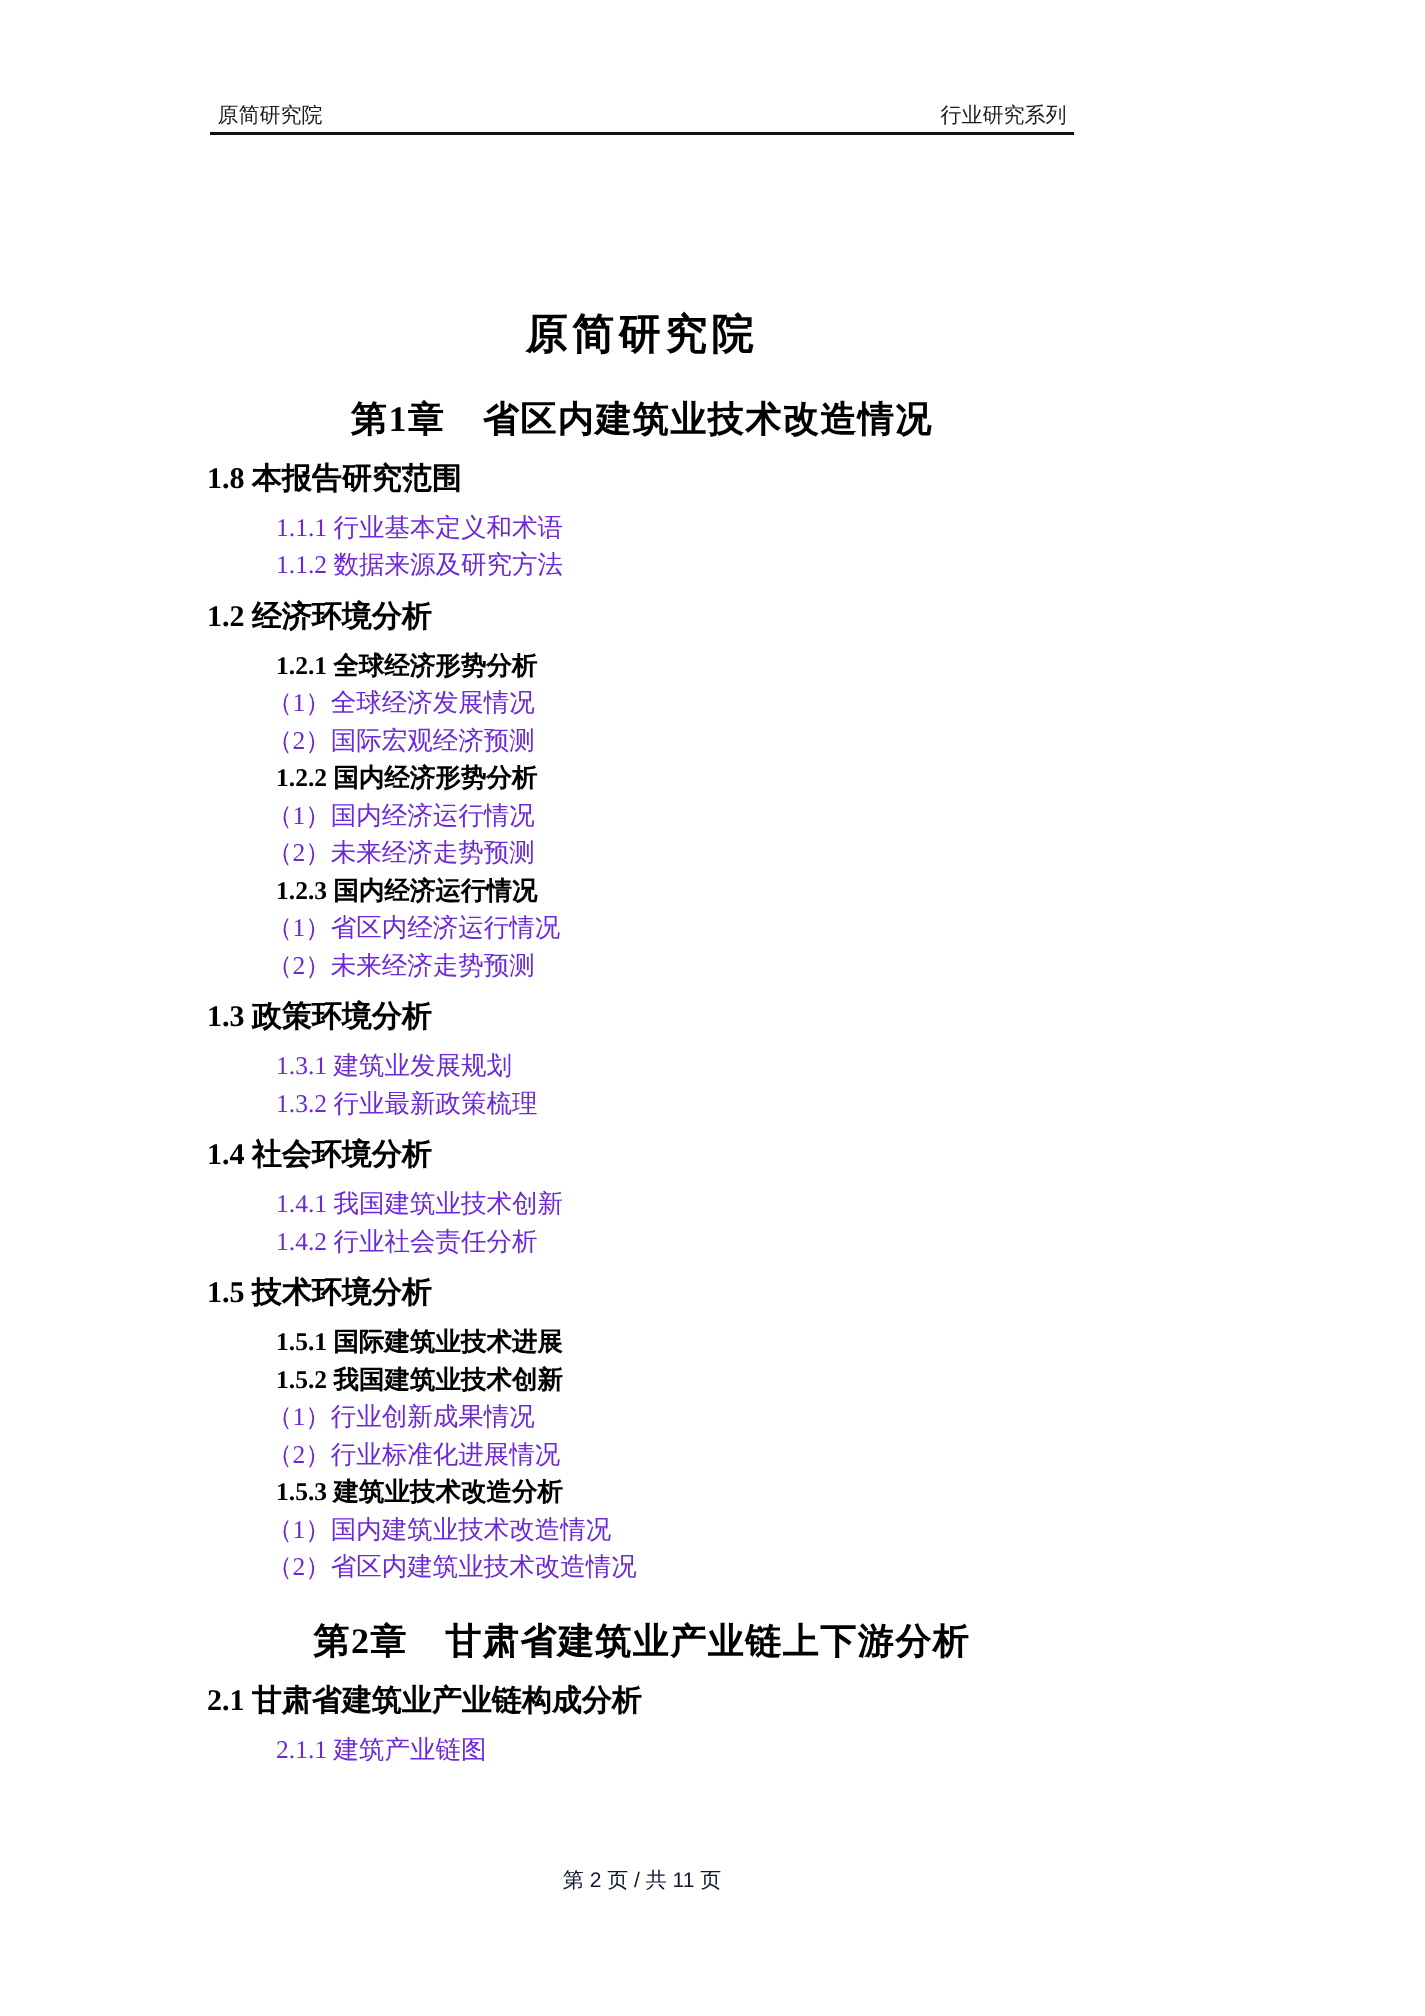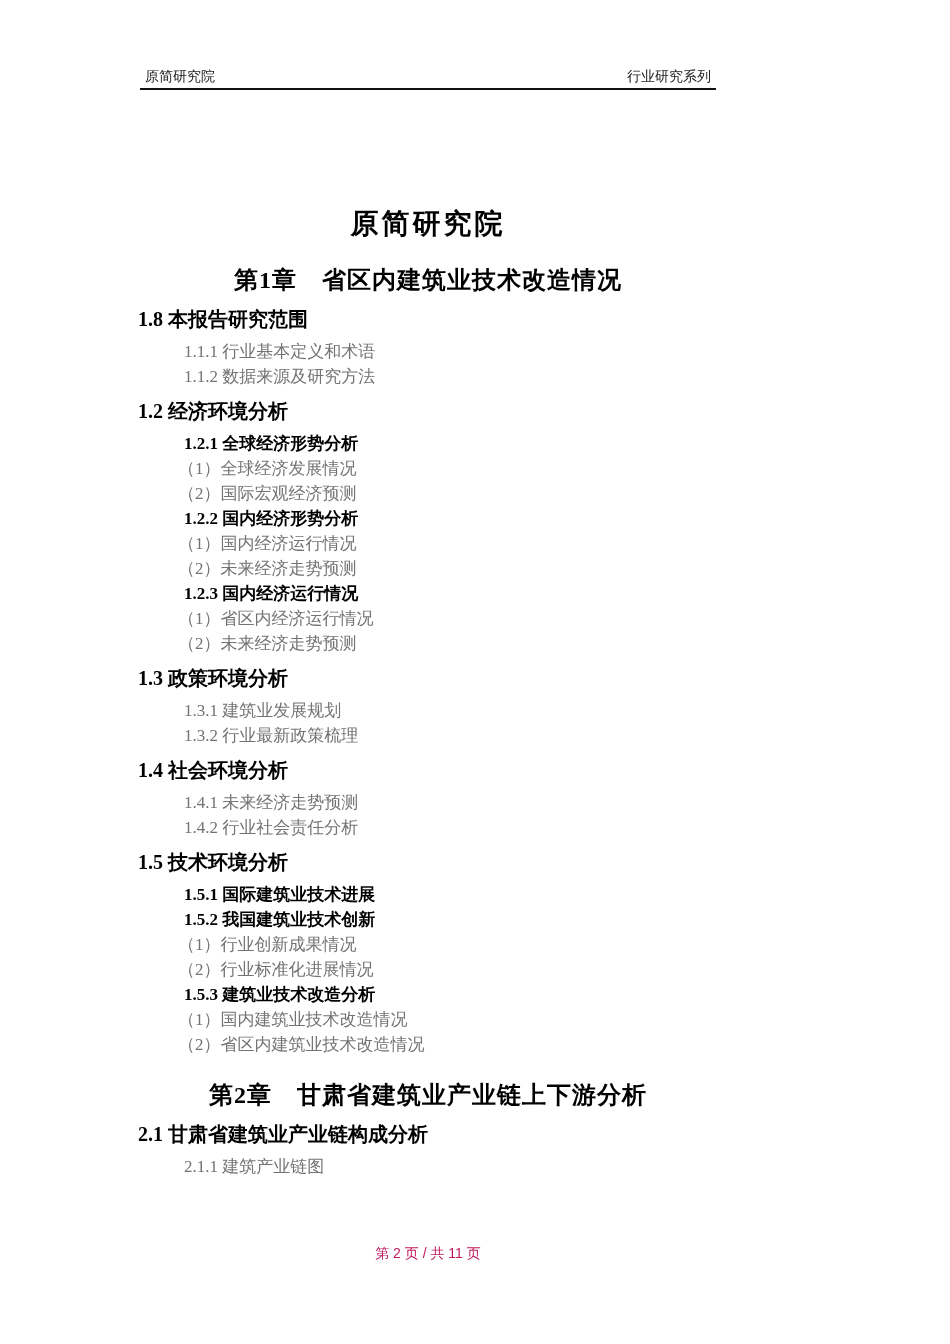--- a/index.html
+++ b/index.html
@@ -51,35 +51,35 @@
     font-size: 20px;
     font-weight: bold;
     line-height: 28px;
     margin-top: 8px;
     margin-bottom: 6px;
     color: #000000;
   }
   .toc-h3, .toc-h3b, .toc-item {
     font-size: 17px;
     line-height: 25px;
-    color: #737373;
+    color: #6d28d9;
   }
   .toc-h3, .toc-h3b { padding-left: 46px; }
   .toc-h3b { font-weight: bold; color: #000000; }
   .toc-item { padding-left: 40px; }
   
   .doc-footer {
     position: absolute;
     left: 0;
     top: 1245px;
     width: 100%;
     text-align: center;
     font-family: "Liberation Sans", "DejaVu Sans", sans-serif;
     font-size: 14px;
-    color: #be185d;
+    color: #0f172a;
   }
 </style>
 </head>
 <body>
 
 <div class="page">
 
   <div class="doc-header">
     <span>原简研究院</span>
     <span>行业研究系列</span>
@@ -100,21 +100,21 @@
         <div class="toc-h3b">1.2.2 国内经济形势分析</div>
         <div class="toc-item">（1）国内经济运行情况</div>
         <div class="toc-item">（2）未来经济走势预测</div>
         <div class="toc-h3b">1.2.3 国内经济运行情况</div>
         <div class="toc-item">（1）省区内经济运行情况</div>
         <div class="toc-item">（2）未来经济走势预测</div>
         <div class="toc-h2">1.3 政策环境分析</div>
         <div class="toc-h3">1.3.1 建筑业发展规划</div>
         <div class="toc-h3">1.3.2 行业最新政策梳理</div>
         <div class="toc-h2">1.4 社会环境分析</div>
-        <div class="toc-h3">1.4.1 未来经济走势预测</div>
+        <div class="toc-h3">1.4.1 我国建筑业技术创新</div>
         <div class="toc-h3">1.4.2 行业社会责任分析</div>
         <div class="toc-h2">1.5 技术环境分析</div>
         <div class="toc-h3b">1.5.1 国际建筑业技术进展</div>
         <div class="toc-h3b">1.5.2 我国建筑业技术创新</div>
         <div class="toc-item">（1）行业创新成果情况</div>
         <div class="toc-item">（2）行业标准化进展情况</div>
         <div class="toc-h3b">1.5.3 建筑业技术改造分析</div>
         <div class="toc-item">（1）国内建筑业技术改造情况</div>
         <div class="toc-item">（2）省区内建筑业技术改造情况</div>
         <div class="toc-chapter">第2章　甘肃省建筑业产业链上下游分析</div>

